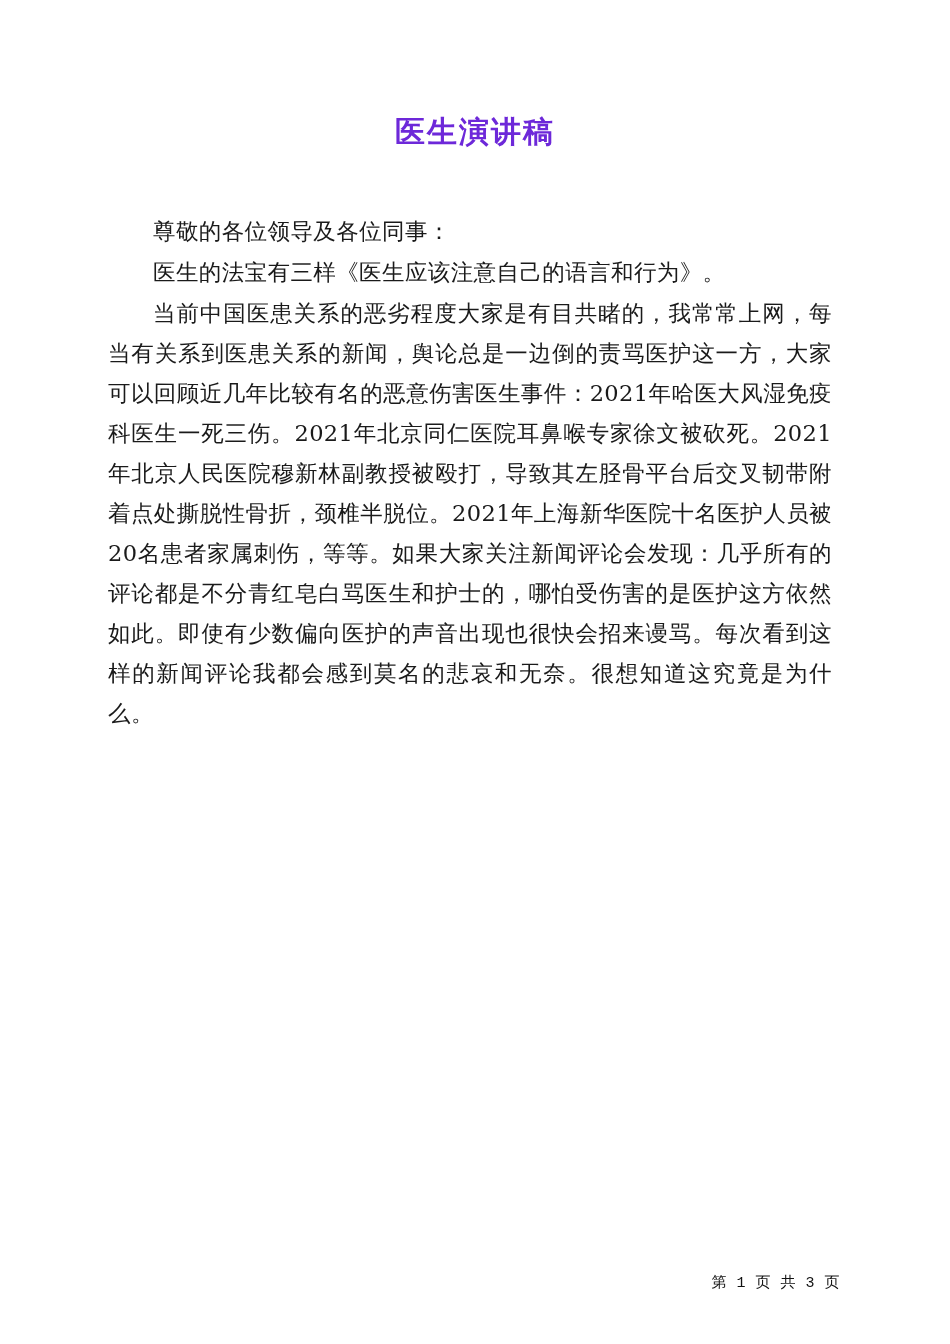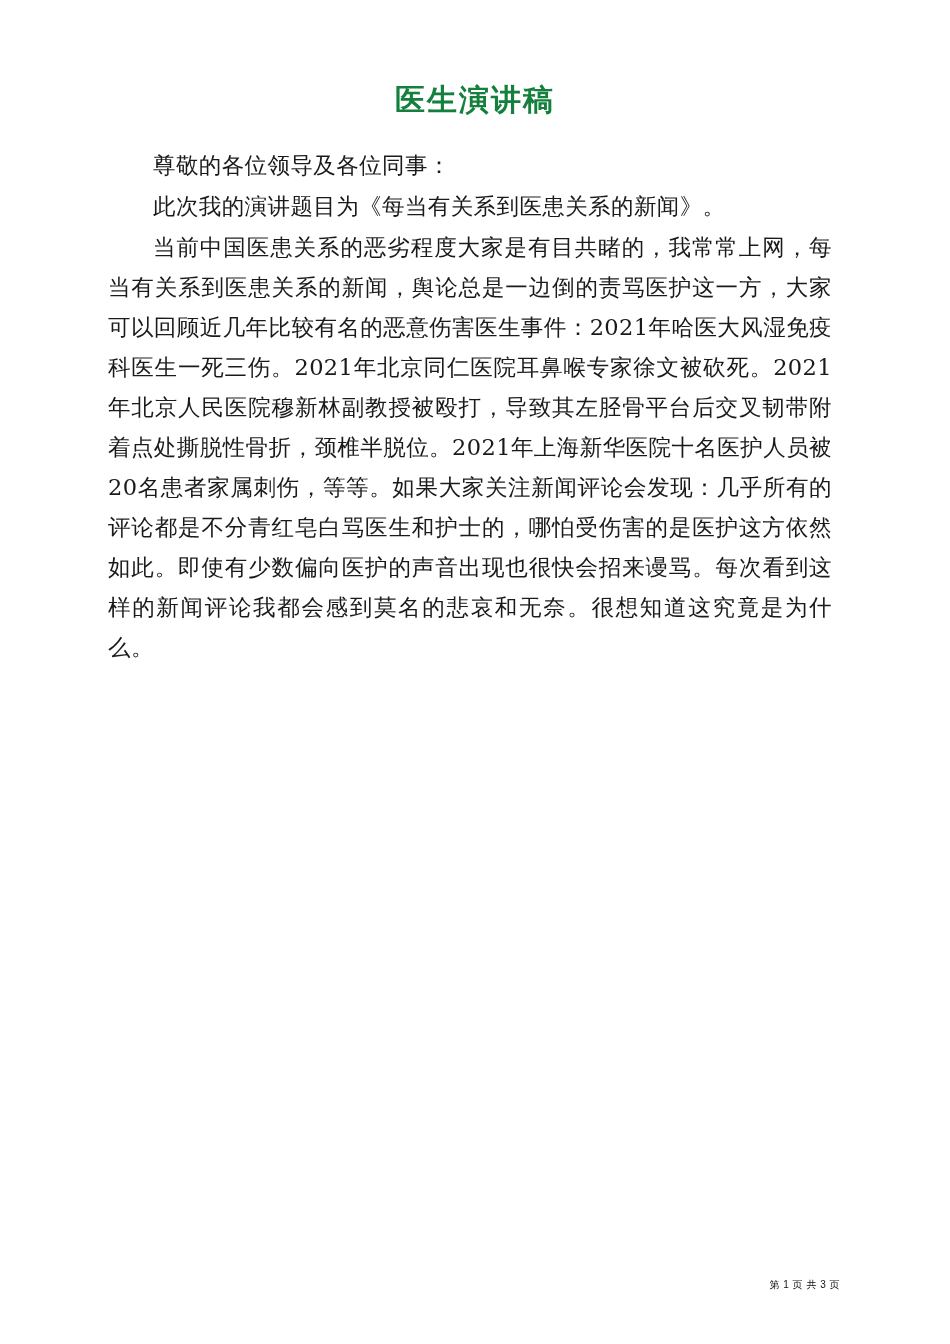--- a/index.html
+++ b/index.html
@@ -14,61 +14,61 @@
     position: relative;
     width: 950px;
     height: 1344px;
     background: #ffffff;
     box-sizing: border-box;
     padding: 0;
     overflow: hidden;
   }
   .doc-title {
     text-align: center;
-    color: #15803d;
+    color: #6d28d9;
     font-size: 30px;
     font-weight: bold;
     letter-spacing: 2px;
     margin: 0;
-    padding-top: 80px;
+    padding-top: 112px;
     font-family: "DejaVu Sans", "Liberation Sans", sans-serif;
   }
   .body-area {
-    margin-top: 24px;
+    margin-top: 58px;
     padding-left: 108px;
     padding-right: 118px;
   }
   .para {
     font-size: 22.5px;
     line-height: 40px;
     color: #1a1a1a;
     text-align: justify;
     text-justify: inter-ideograph;
     margin: 0 0 1px 0;
     text-indent: 2em;
     letter-spacing: 0.4px;
   }
   .footer {
     position: absolute;
     right: 110px;
     bottom: 52px;
-    font-size: 10px;
+    font-size: 15px;
     color: #111;
     letter-spacing: 0.5px;
-    font-family: Liberation Sans, sans-serif;
+    font-family: Liberation Mono, monospace;
   }
 </style>
 </head>
 <body>
 
 <div class="page">
 
   <h1 class="doc-title">医生演讲稿</h1>
 
   <div class="body-area">
     <p class="para">尊敬的各位领导及各位同事：</p>
-    <p class="para">此次我的演讲题目为《每当有关系到医患关系的新闻》。</p>
+    <p class="para">医生的法宝有三样《医生应该注意自己的语言和行为》。</p>
     <p class="para">当前中国医患关系的恶劣程度大家是有目共睹的，我常常上网，每当有关系到医患关系的新闻，舆论总是一边倒的责骂医护这一方，大家可以回顾近几年比较有名的恶意伤害医生事件：2021年哈医大风湿免疫科医生一死三伤。2021年北京同仁医院耳鼻喉专家徐文被砍死。2021年北京人民医院穆新林副教授被殴打，导致其左胫骨平台后交叉韧带附着点处撕脱性骨折，颈椎半脱位。2021年上海新华医院十名医护人员被20名患者家属刺伤，等等。如果大家关注新闻评论会发现：几乎所有的评论都是不分青红皂白骂医生和护士的，哪怕受伤害的是医护这方依然如此。即使有少数偏向医护的声音出现也很快会招来谩骂。每次看到这样的新闻评论我都会感到莫名的悲哀和无奈。很想知道这究竟是为什么。</p>
   </div>
 
   <div class="footer">第 1 页 共 3 页</div>
 
 </div>
 
 </body></html>

